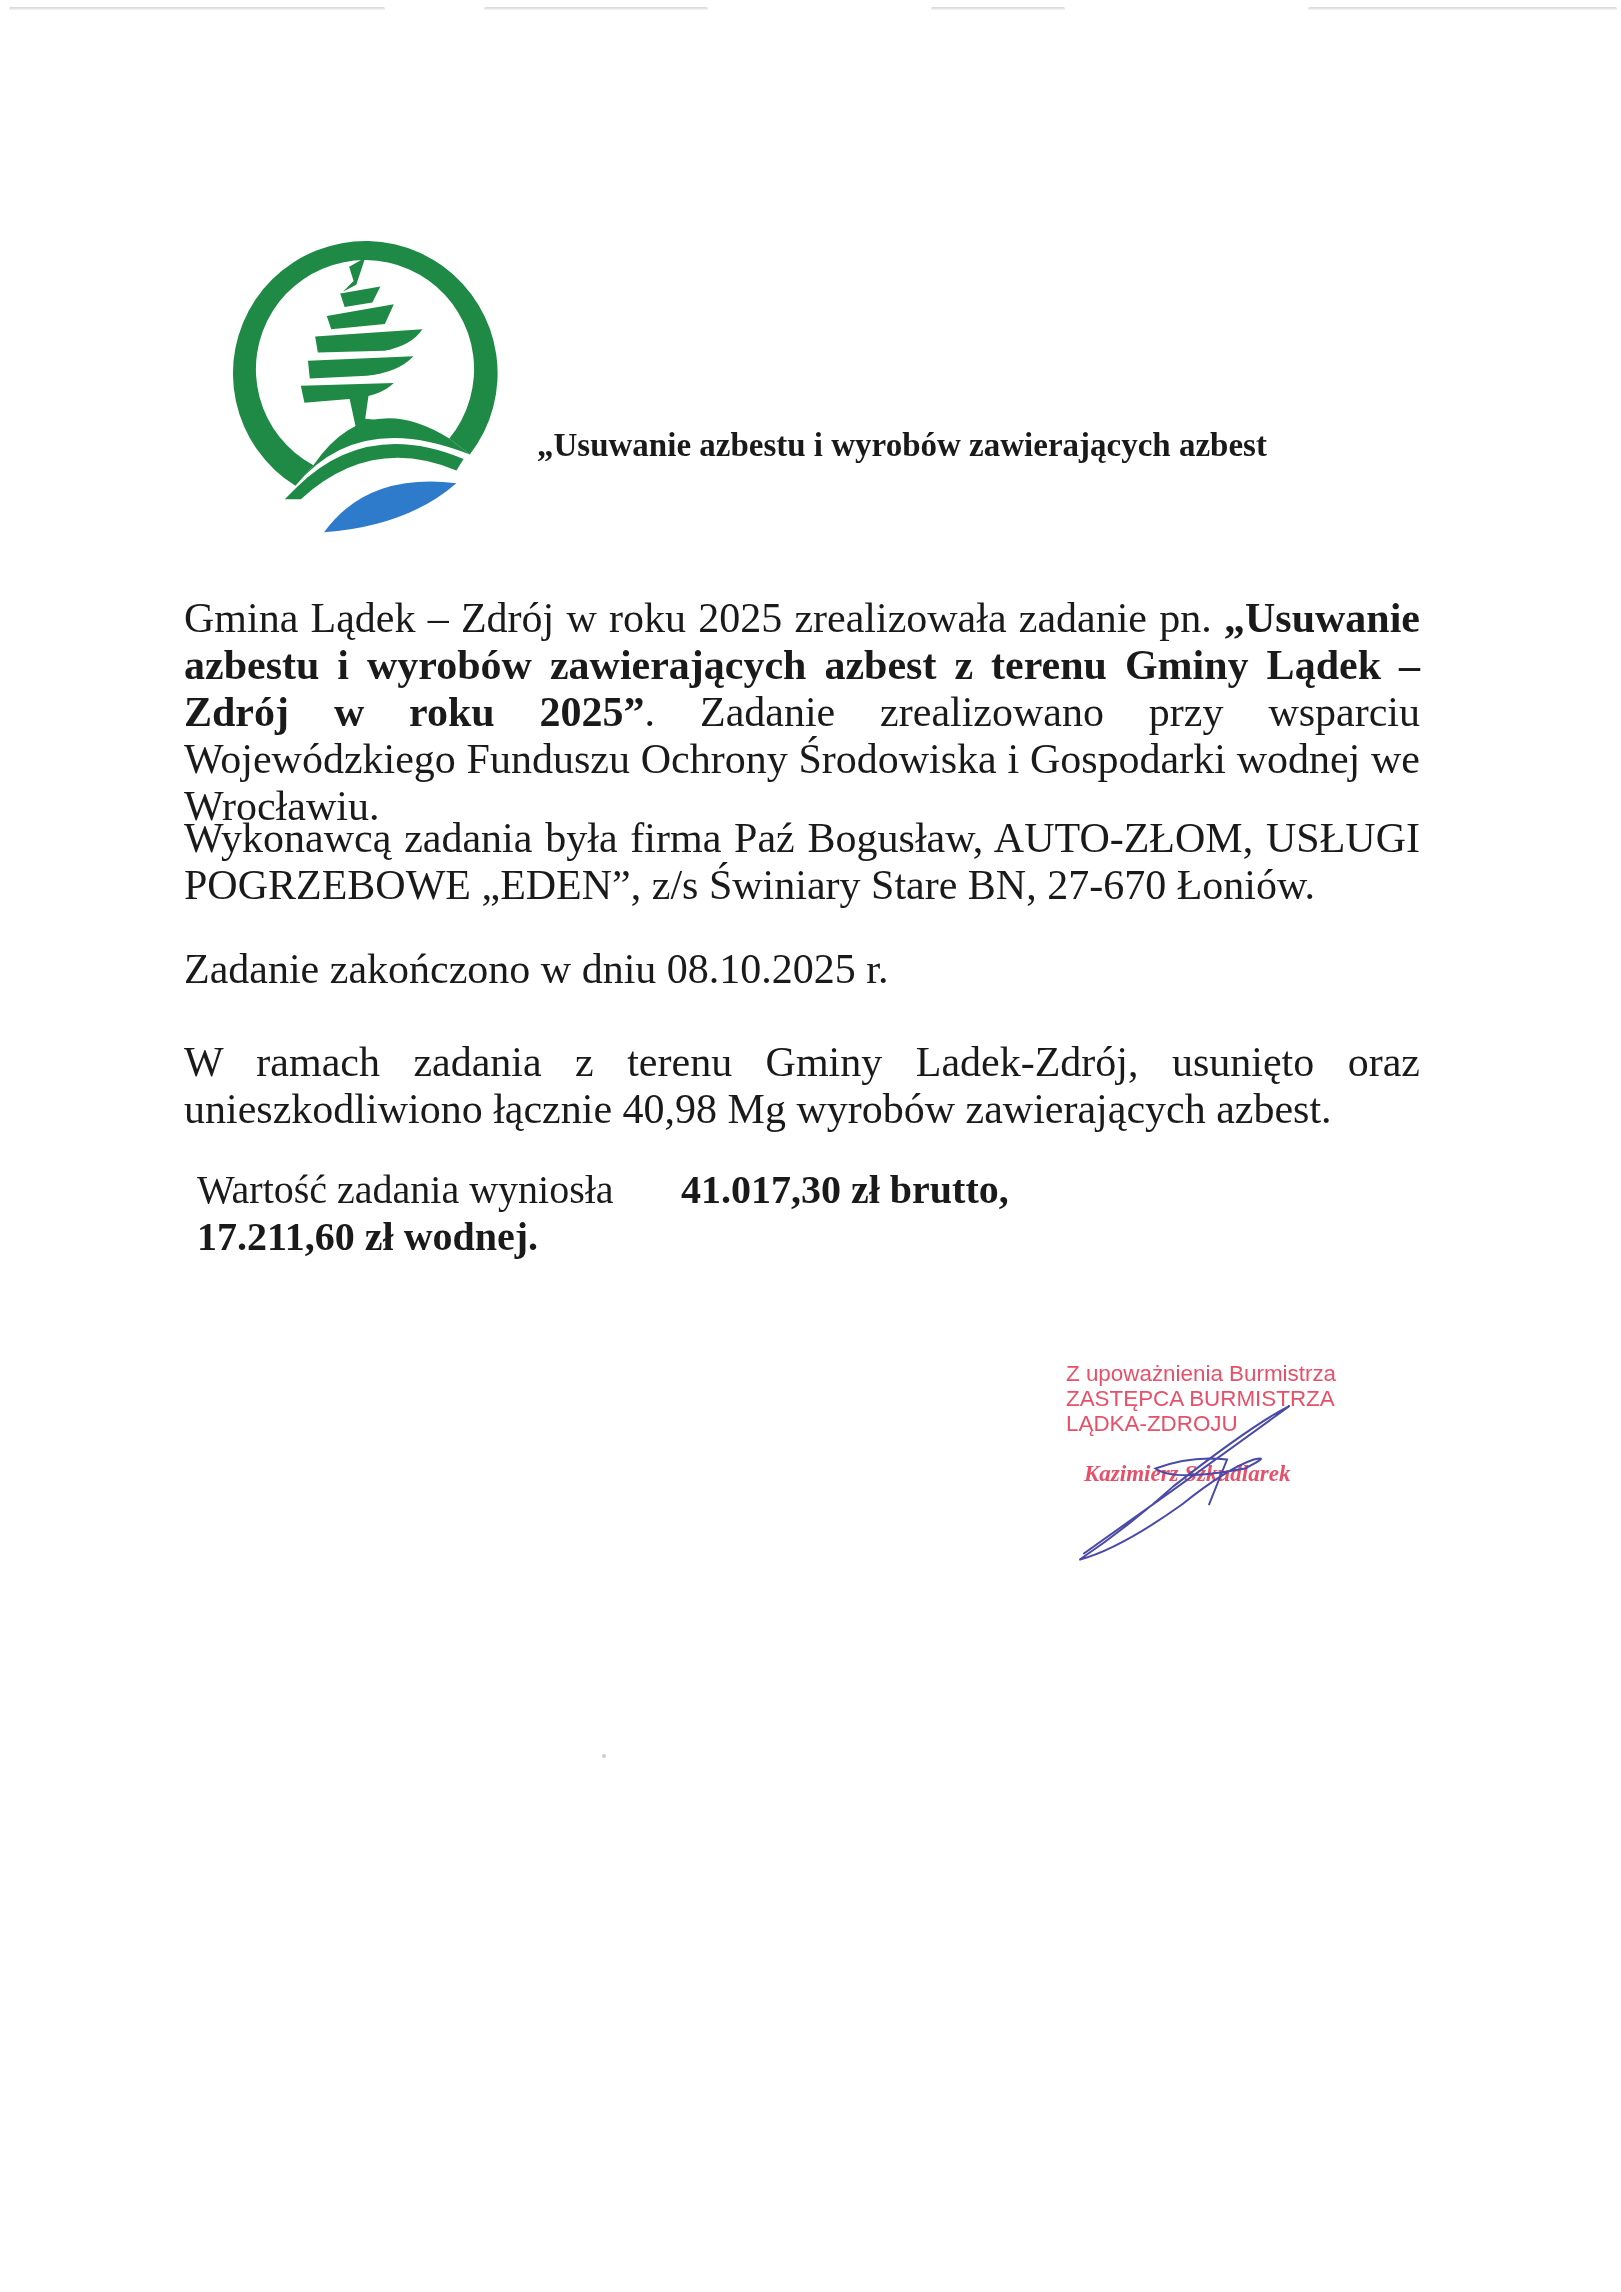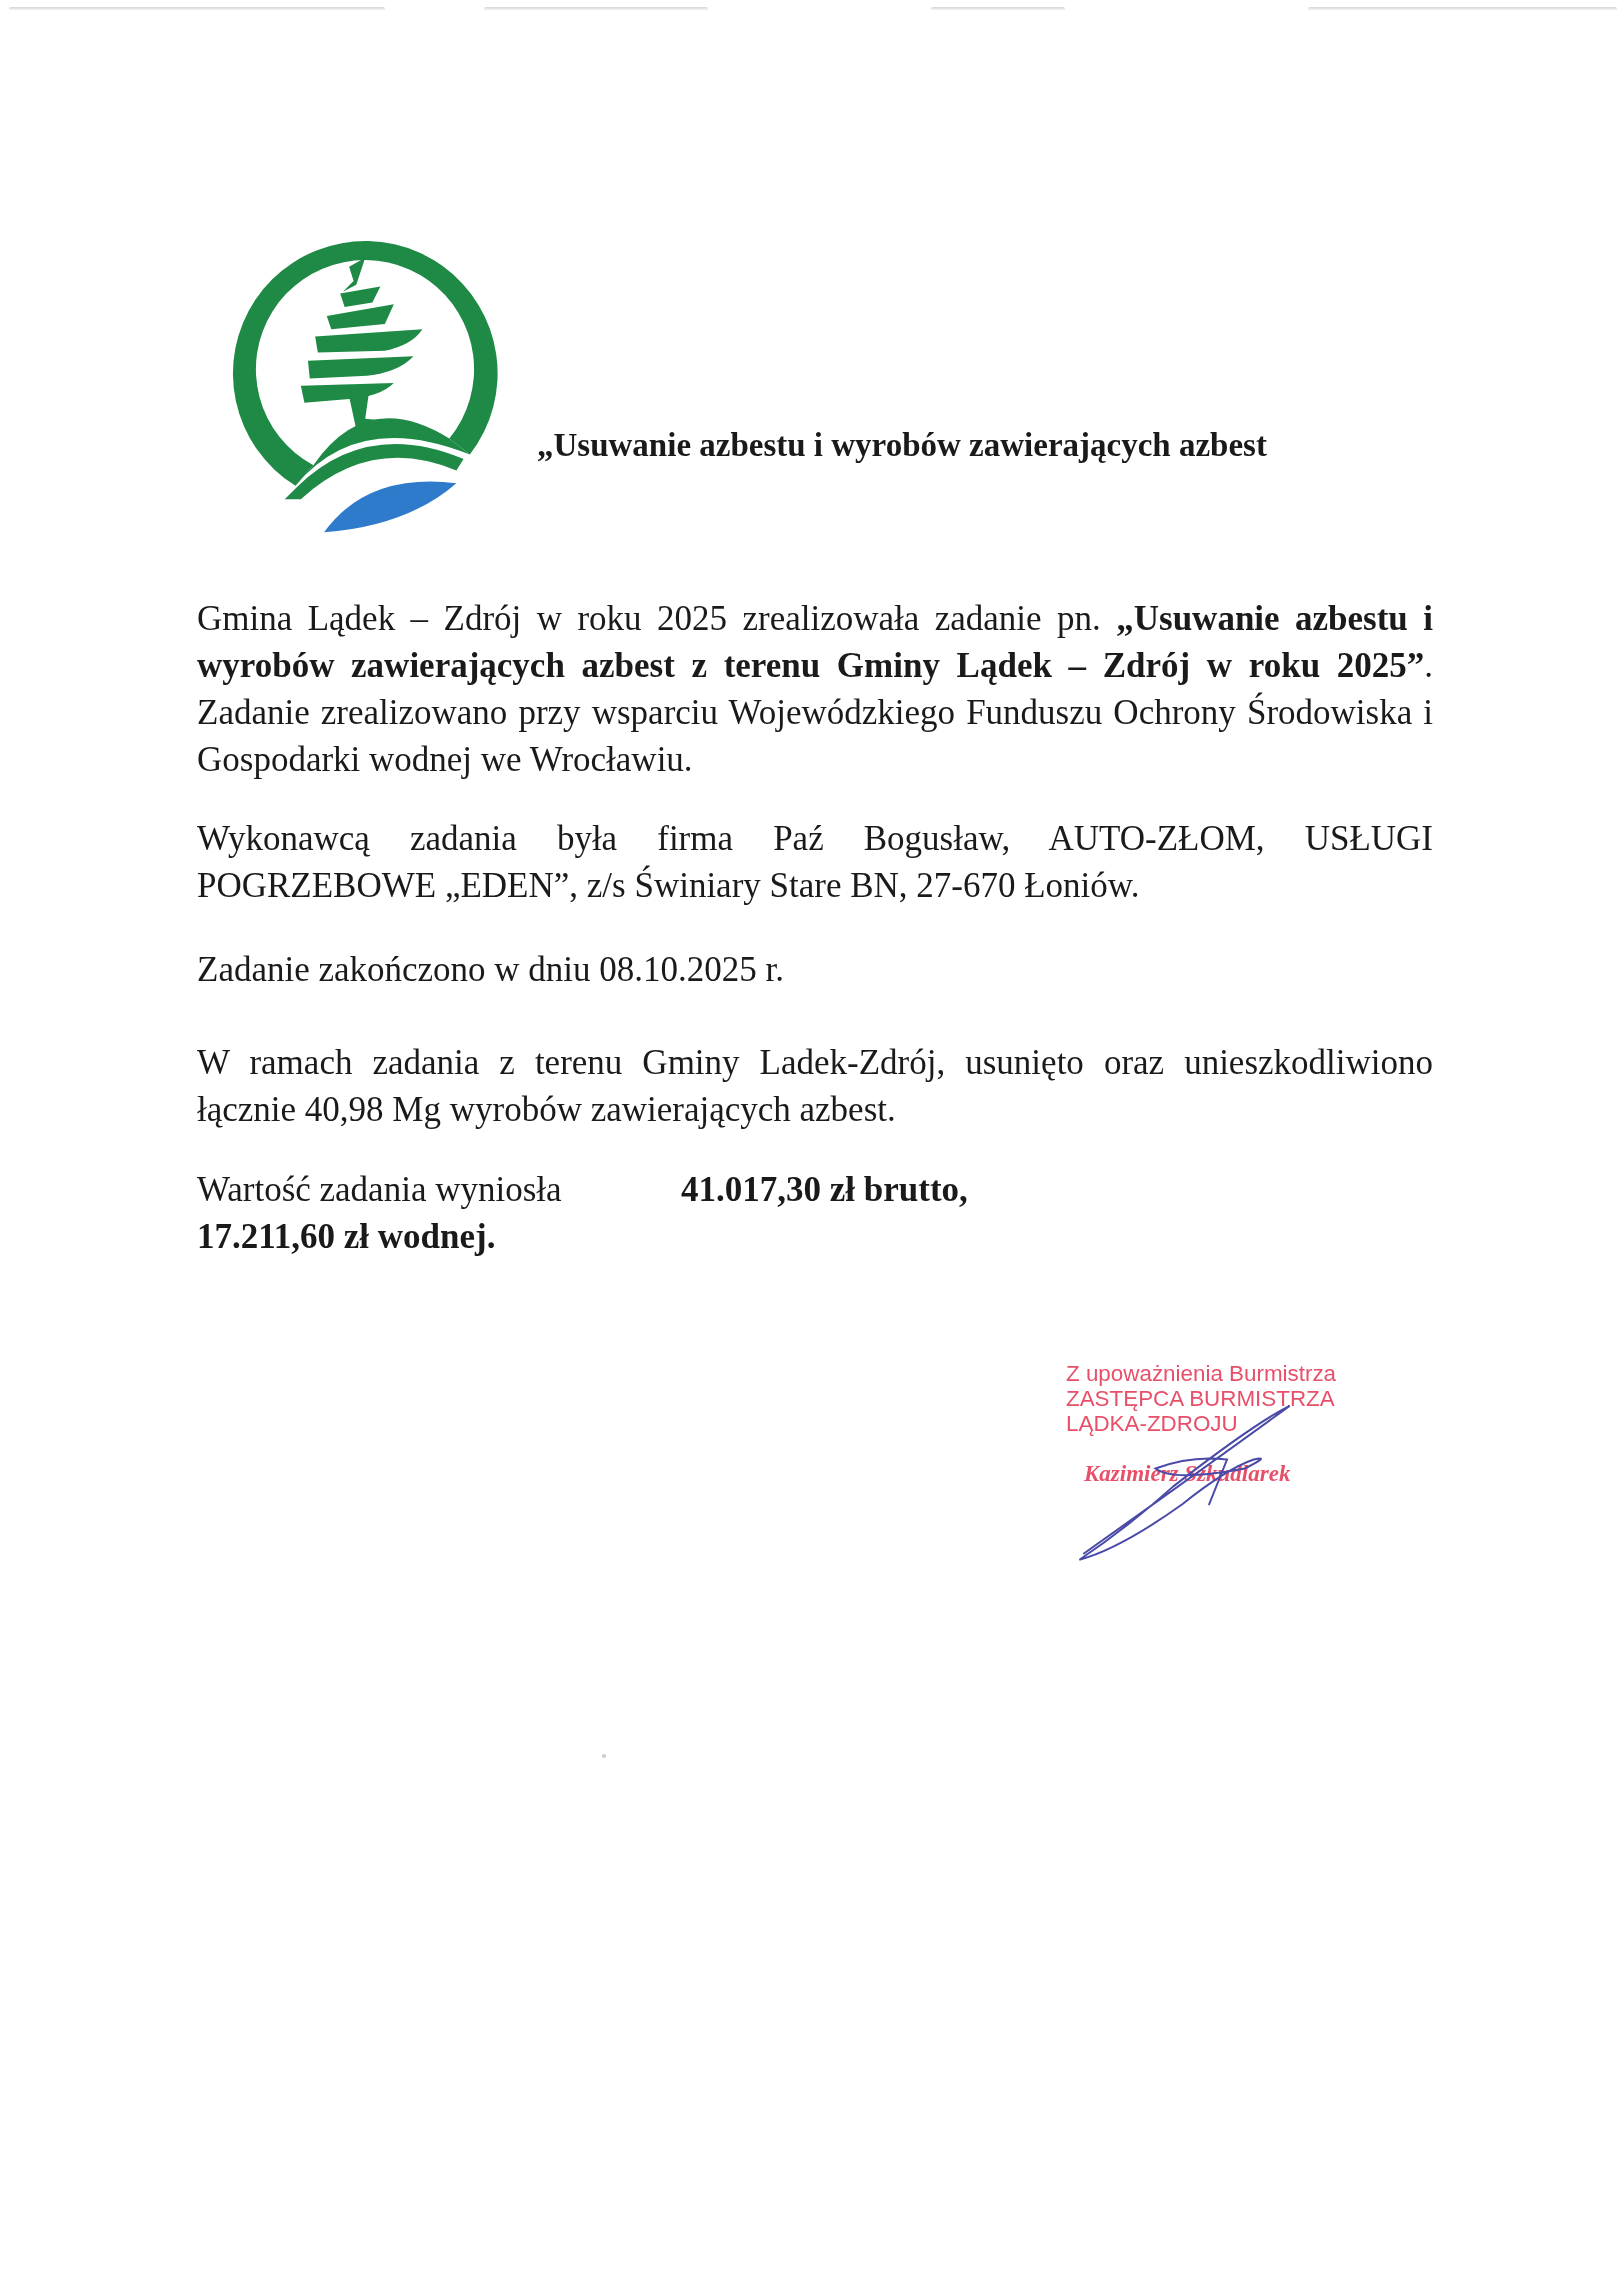--- a/index.html
+++ b/index.html
@@ -3,27 +3,27 @@
 <meta charset="utf-8">
 <style>
   html, body { margin: 0; padding: 0; background: #ffffff; }
   body { width: 1621px; height: 2293px; position: relative; overflow: hidden;
          font-family: "Liberation Serif", "DejaVu Serif", serif; color: #1a1a1a; }
   .scan-edge { position: absolute; top: 7.2px; height: 2.7px; background: linear-gradient(#d8d8d8, #f2f2f2); border-radius: 1.8px; }
   .logo { position: absolute; left: 215px; top: 231px; width: 304px; height: 304px; }
   .title { position: absolute; left: 537px; top: 421px; width: 897px; text-align: left;
            font-weight: bold; font-size: 33px; line-height: 48px; }
   .title .l2 { display: block; padding-right: 32px; }
-  .para { position: absolute; left: 197px; width: 1236px; font-size: 35px; line-height: 47px; text-align: justify; }
+  .para { position: absolute; left: 184px; width: 1236px; font-size: 42px; line-height: 47px; text-align: justify; }
   .para b { font-weight: bold; }
   .p1 { top: 595px; }
   .p2 { top: 815px; }
   .p3 { top: 946px; }
   .p4 { top: 1039px; }
-  .values { position: absolute; left: 197px; top: 1166px; font-size: 35px; line-height: 47px; }
+  .values { position: absolute; left: 197px; top: 1166px; font-size: 40px; line-height: 47px; }
   .values .row { display: flex; }
   .values .lbl { width: 484px; }
   .values .amt { font-weight: bold; }
   .stamp { position: absolute; left: 1066px; top: 1361px; width: 322px; text-align: left;
            font-family: "Liberation Sans", "DejaVu Sans", sans-serif; color: #e8506a; font-size: 22.4px; line-height: 25px; }
   .stamp .name { font-family: "Liberation Serif", serif; font-style: italic; font-weight: bold; font-size: 23px; margin-top: 25px; padding-left: 18px; }
   .signature { position: absolute; left: 1066px; top: 1370px; width: 322px; height: 197px; }
   .speck { position: absolute; left: 602px; top: 1754px; width: 3.6px; height: 3.6px; background: #cfcfcf; border-radius: 50%; }
 </style>
 </head>

